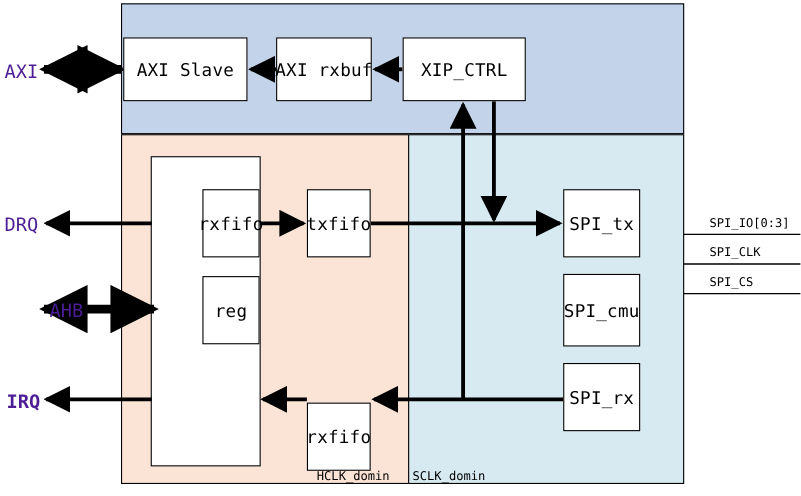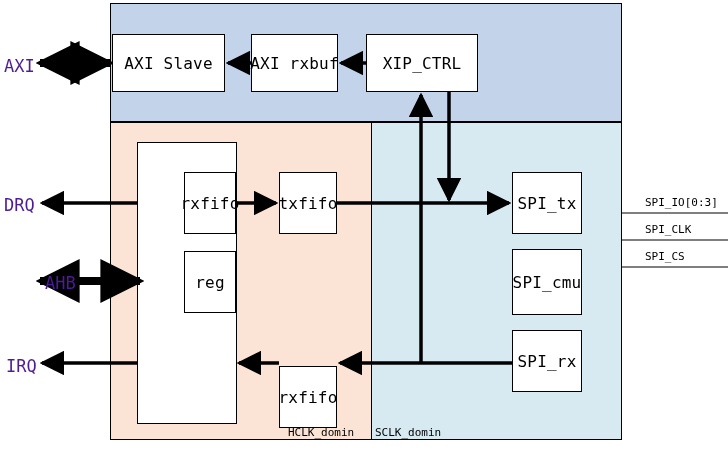--- a/index.html
+++ b/index.html
@@ -39,21 +39,21 @@
   
   .domain-label{position:absolute;font-size:11px;color:#000;white-space:nowrap;}
   #lbl-hclk{left:288px;top:426px;}
   #lbl-sclk{left:375px;top:426px;}
 
   
   .port-label{position:absolute;font-size:17px;color:#4c1d95;white-space:nowrap;}
   #lbl-axi{left:4px;top:56px;}
   #lbl-drq{left:4px;top:195px;}
   #lbl-ahb{left:4px;top:273px;margin-left:41px;}
-  #lbl-irq{left:6px;top:356px;}
+  #lbl-irq{left:6px;top:356px;font-weight:bold;}
 
   
   .sig-label{position:absolute;font-size:11px;color:#000;white-space:nowrap;}
   #lbl-spi-io {left:645px;top:196px;}
   #lbl-spi-clk{left:645px;top:223px;}
   #lbl-spi-cs {left:645px;top:250px;}
 
   
   #wires{position:absolute;left:0;top:0;width:728px;height:451px;pointer-events:none;}
 </style>

